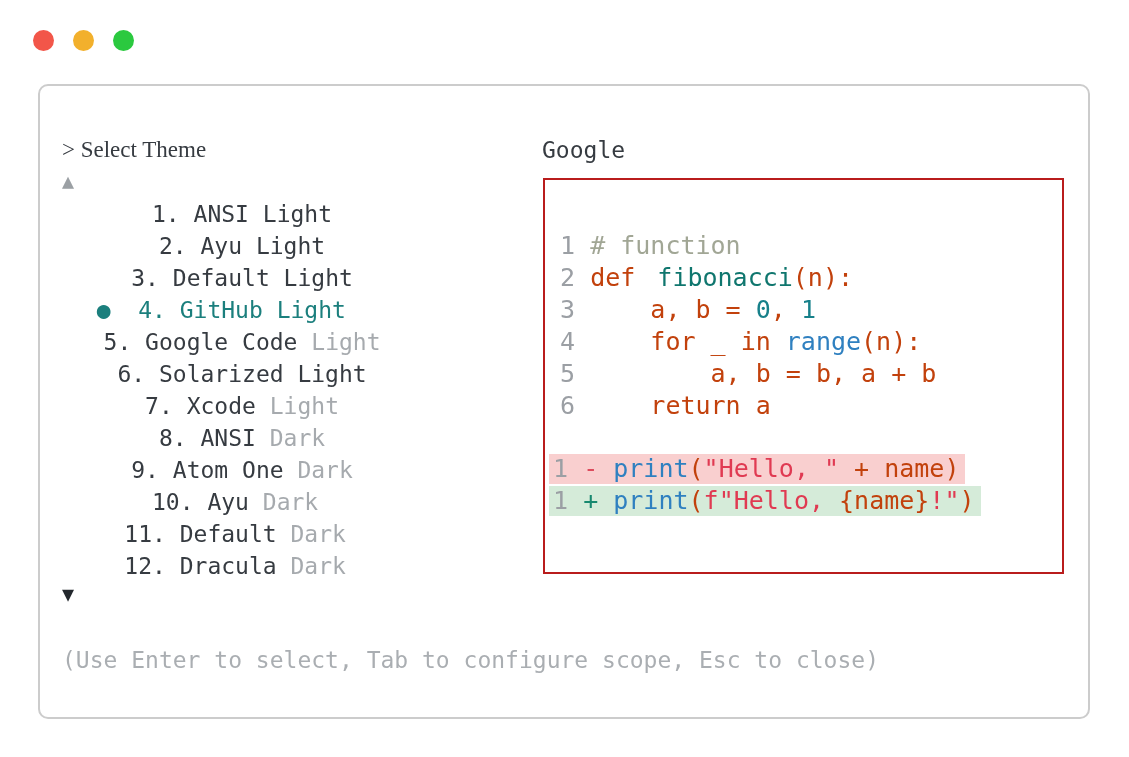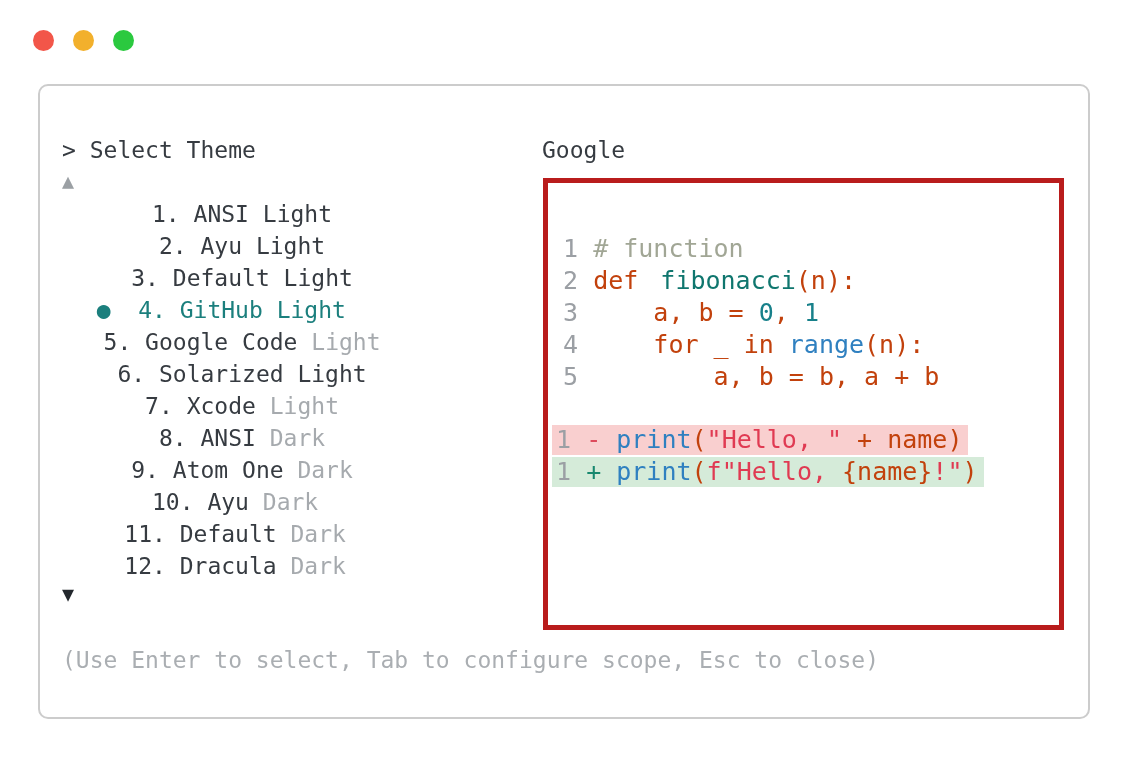--- a/index.html
+++ b/index.html
@@ -17,30 +17,30 @@
   .panel{position:absolute;left:38px;top:84px;width:1052px;height:635px;
          border:2px solid #cccccc;border-radius:10px;box-sizing:border-box;background:#ffffff;}
 
   pre{margin:0;font-family:"DejaVu Sans Mono",monospace;}
   .row{font-size:23px;line-height:32px;height:32px;white-space:pre;}
 
   .c-dark{color:#363b41;}
   .c-gray{color:#a6aaae;}
   .c-teal{color:#1b7f7d;}
 
-  .prompt{position:absolute;left:22px;top:48px;color:#363b41;}
+  .prompt{position:absolute;left:22px;top:48px;color:#363b41;font-family:Liberation Serif, serif;}
   .scroll-up{position:absolute;left:22px;top:79px;font-size:20px;line-height:32px;color:#9ba0a4;cursor:default;}
   .scroll-down{position:absolute;left:22px;top:492px;font-size:20px;line-height:32px;color:#23282d;cursor:default;}
   #theme-list{position:absolute;left:22px;top:112px;text-align:center;}
   .footer{position:absolute;left:22px;top:558px;color:#aaaeb2;}
 
   
   .preview-label{position:absolute;left:502px;top:48px;color:#363b41;}
-  .pbox{position:absolute;left:503px;top:92px;width:521px;height:452px;box-sizing:border-box;
-        border:5px solid #b91c1c;background:#ffffff;padding:50px 0 0 15px;overflow:hidden;}
+  .pbox{position:absolute;left:503px;top:92px;width:521px;height:396px;box-sizing:border-box;
+        border:2px solid #b91c1c;background:#ffffff;padding:50px 0 0 15px;overflow:hidden;}
   .crow{font-size:25px;line-height:32px;height:32px;white-space:pre;}
   .spacer32{height:32px;}
 
   .lineno{color:#9b9fa4;}
   .tk-code{color:#c2410c;}
   .tk-comment{color:#a1a695;}
   .tk-func{color:#0f766e;margin-left:7px;}
   .tk-builtin{color:#2f80c0;}
   .tk-num{color:#17808a;}
   .tk-string{color:#e03a52;}
@@ -88,20 +88,21 @@
 
     <pre class="row preview-label">Google</pre>
 
     <div class="pbox">
       <div id="code-lines">
           <pre class="crow"><span class="lineno">1</span><span class="tk-code"> </span><span class="tk-comment"># function</span></pre>
           <pre class="crow"><span class="lineno">2</span><span class="tk-code"> </span><span class="tk-code">def </span><span class="tk-func">fibonacci</span><span class="tk-code">(n):</span></pre>
           <pre class="crow"><span class="lineno">3</span><span class="tk-code"> </span><span class="tk-code">    a, b = </span><span class="tk-num">0</span><span class="tk-code">, </span><span class="tk-num">1</span></pre>
           <pre class="crow"><span class="lineno">4</span><span class="tk-code"> </span><span class="tk-code">    for _ in </span><span class="tk-builtin">range</span><span class="tk-code">(n):</span></pre>
           <pre class="crow"><span class="lineno">5</span><span class="tk-code"> </span><span class="tk-code">        a, b = b, a + b</span></pre>
+          <pre class="crow"><span class="lineno">6</span><span class="tk-code"> </span><span class="tk-code">    return a</span></pre>
         </div>
       <div class="spacer32"></div>
       <div id="diff-lines">
           <pre class="diffrow"><span class="diffbg removed"><span class="lineno">1</span><span class="tk-code"> </span><span class="sign-minus">-</span><span class="tk-code"> </span><span class="tk-builtin">print</span><span class="tk-code">(</span><span class="tk-string">"Hello, "</span><span class="tk-code"> + name)</span></span></pre>
           <pre class="diffrow"><span class="diffbg added"><span class="lineno">1</span><span class="tk-code"> </span><span class="sign-plus">+</span><span class="tk-code"> </span><span class="tk-builtin">print</span><span class="tk-code">(</span><span class="tk-string">f"Hello, </span><span class="tk-code">{name}</span><span class="tk-string">!"</span><span class="tk-code">)</span></span></pre>
         </div>
     </div>
 
     <pre class="row footer">(Use Enter to select, Tab to configure scope, Esc to close)</pre>
 

